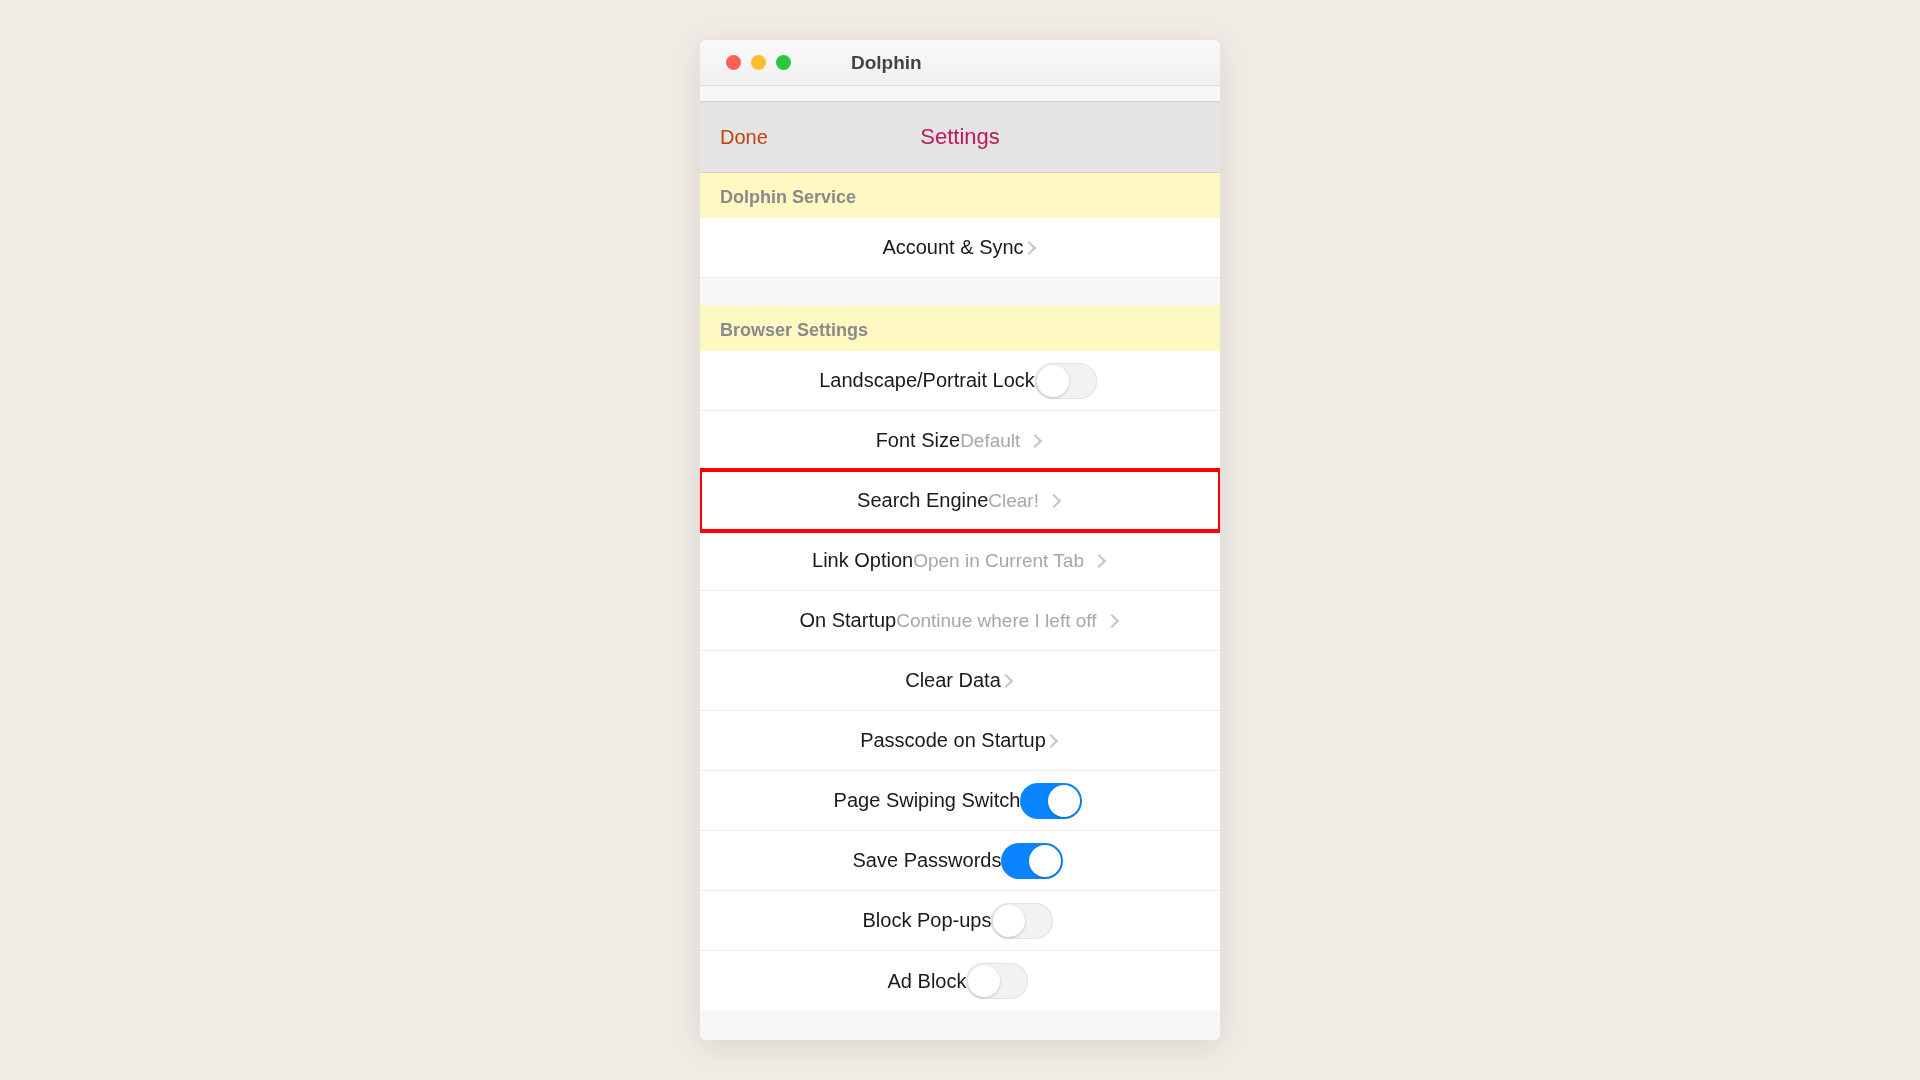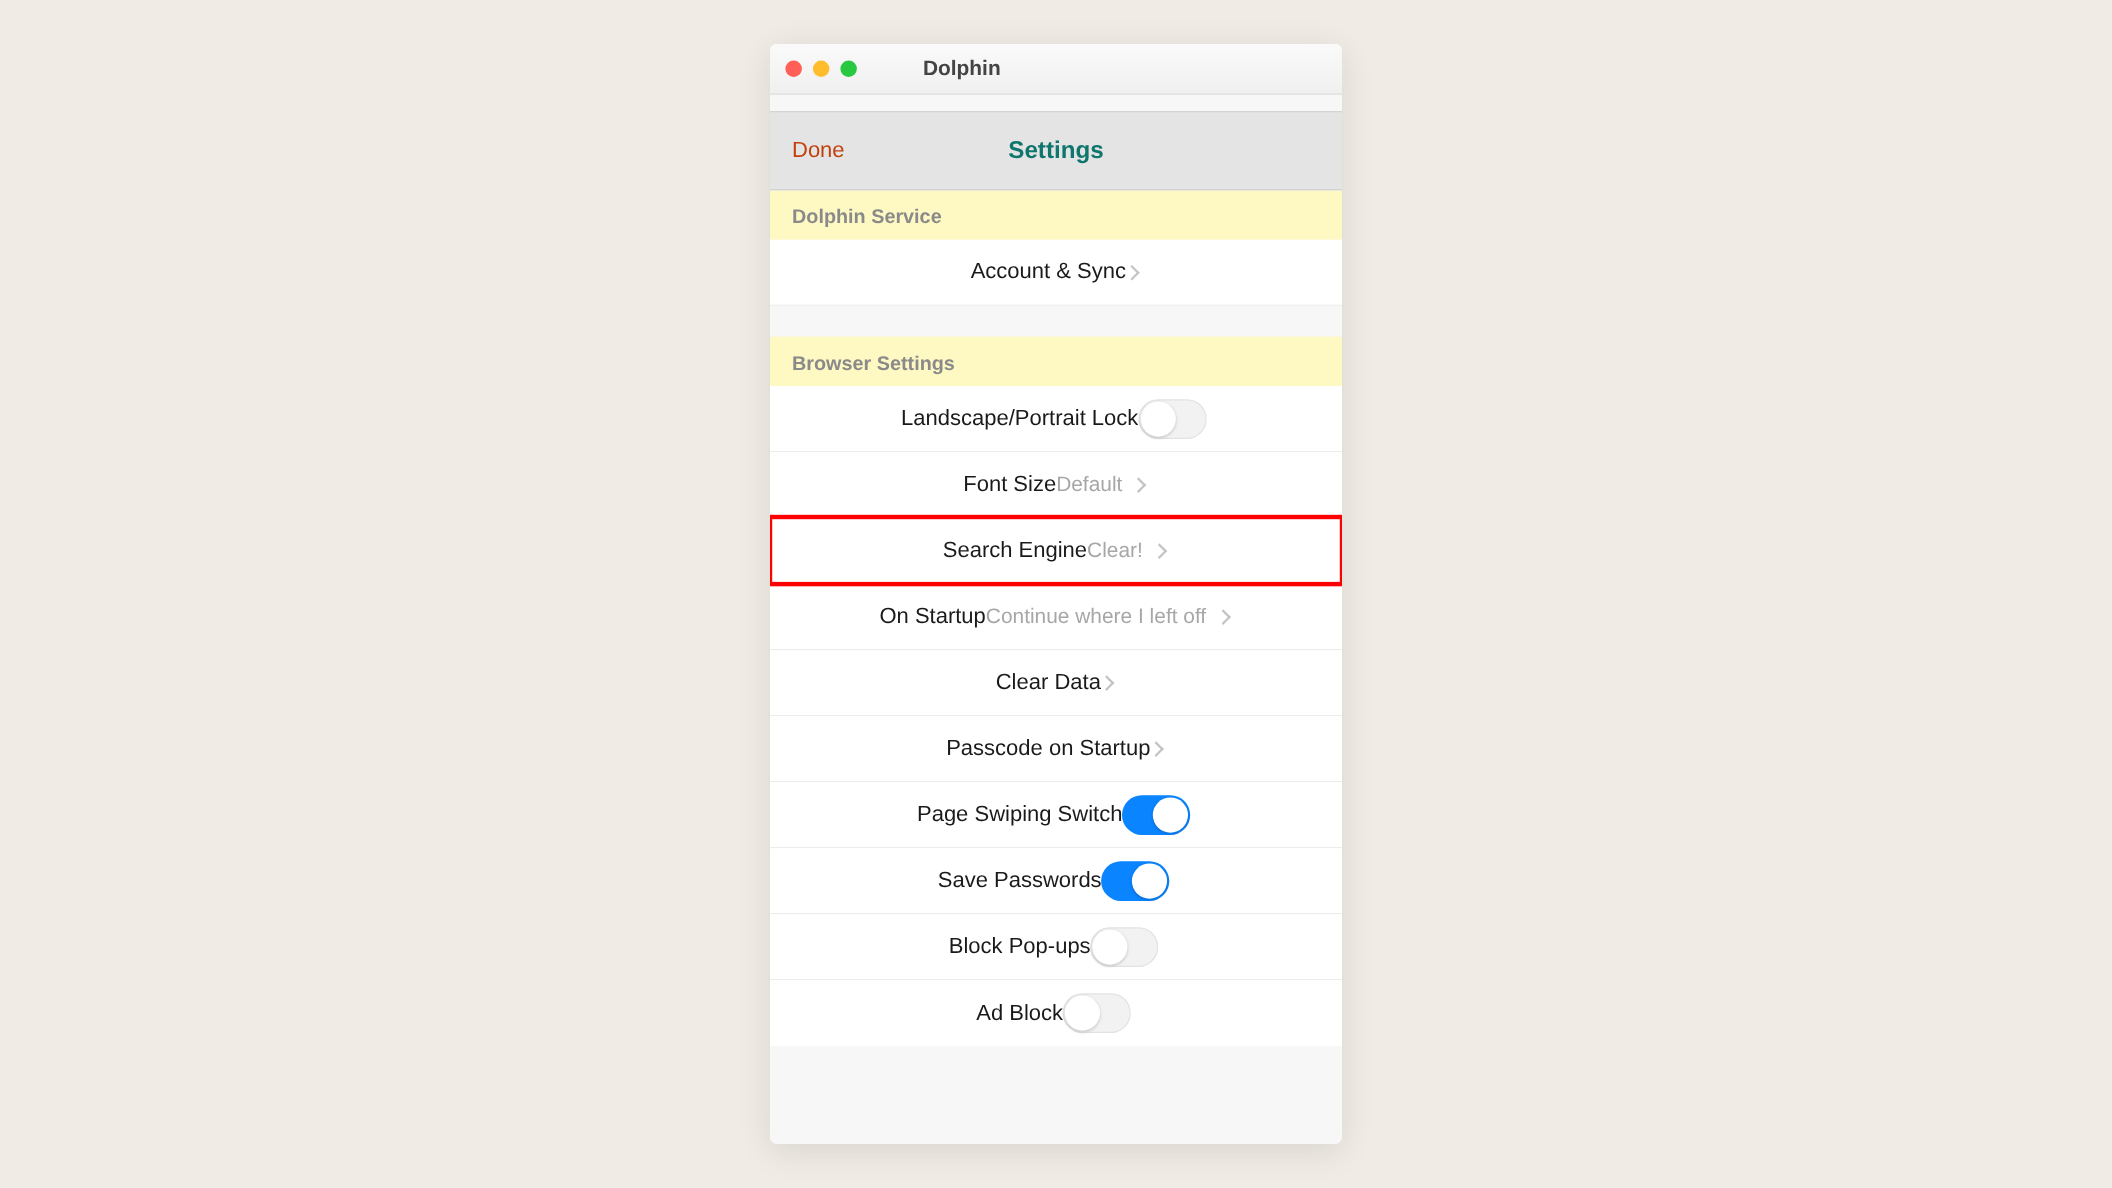--- a/index.html
+++ b/index.html
@@ -18,21 +18,21 @@
   background: #f7f7f7;
   border-radius: 6px;
   overflow: hidden;
   box-shadow: 0 6px 30px rgba(0,0,0,0.10);
   position: relative;
 }
 .titlebar {
   height: 46px;
   display: flex;
   align-items: center;
-  padding: 0 14px;
+  padding: 0 26px;
   background: linear-gradient(#fafafa,#f0f0f0);
   border-bottom: 1px solid #d8d8d8;
 }
 .traffic {
   display: flex;
   gap: 10px;
   margin-right: 60px;
 }
 .dot { width: 15px; height: 15px; border-radius: 50%; }
 .dot.red { background: #ff5f57; }
@@ -56,23 +56,23 @@
 }
 .done-btn {
   font-size: 20px;
   color: #c2410c;
   cursor: pointer;
 }
 .nav-title {
   position: absolute;
   left: 50%;
   transform: translateX(-50%);
-  font-weight: 700;
+  font-weight: 400;
   font-size: 22px;
-  color: #0f766e;
+  color: #be185d;
 }
 .section-header {
   padding: 14px 20px 10px 20px;
   font-weight: 700;
   font-size: 18px;
   color: #8a8a8a;
   background: #fef9c3;
 }
 .row {
   background: #fff;
@@ -170,20 +170,27 @@
 
   <div class="row" id="row-search-engine" style="position:relative">
     <span class="row-label">Search Engine</span>
     <span class="row-right">
       <span class="row-value">Clear!</span>
       <span class="chevron"></span>
     </span>
     <div class="highlight" style="left:-2px; right:-2px; top:-3px; bottom:-3px;"></div>
   </div>
 
+  <div class="row">
+    <span class="row-label">Link Option</span>
+    <span class="row-right">
+      <span class="row-value">Open in Current Tab</span>
+      <span class="chevron"></span>
+    </span>
+  </div>
 
   <div class="row">
     <span class="row-label">On Startup</span>
     <span class="row-right">
       <span class="row-value">Continue where I left off</span>
       <span class="chevron"></span>
     </span>
   </div>
 
   <div class="row">

